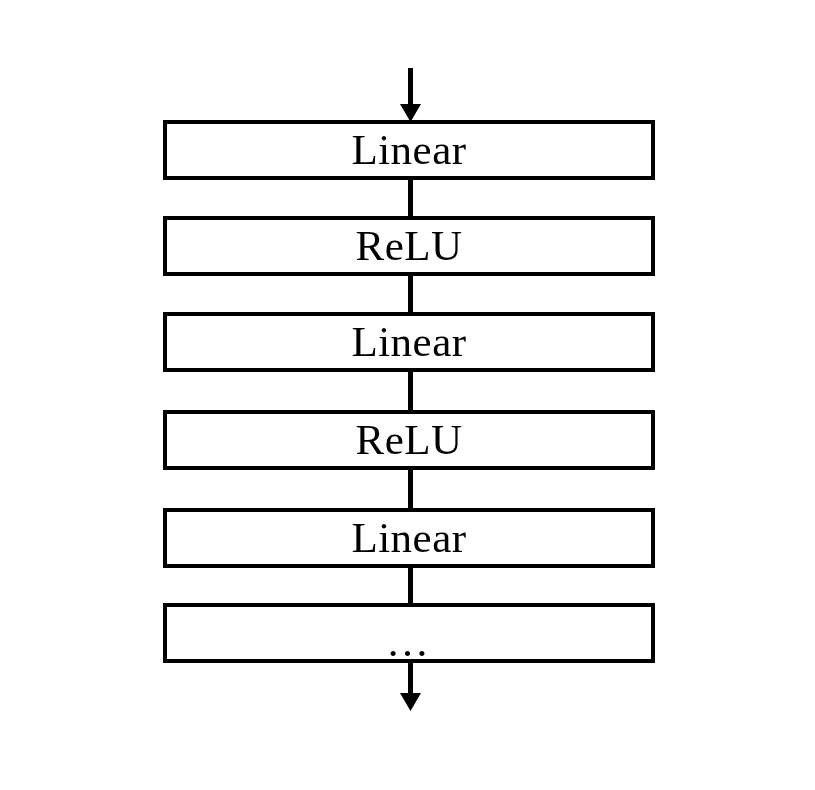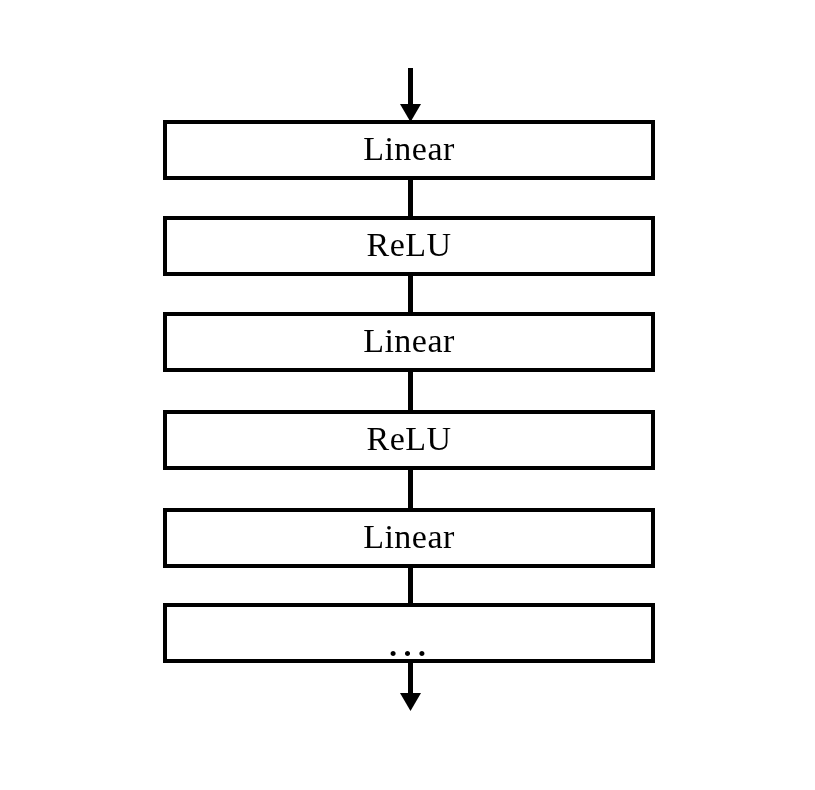--- a/index.html
+++ b/index.html
@@ -28,21 +28,21 @@
     height: 60px;
     box-sizing: border-box;
     border: 4px solid #000000;
     background: #ffffff;
     display: flex;
     align-items: center;
     justify-content: center;
     z-index: 2;
   }
   .layer-label {
-    font-size: 34px;
+    font-size: 43px;
     line-height: 1;
     letter-spacing: 0.5px;
     color: #000000;
     white-space: nowrap;
     display: block;
     transform: translateY(-1px);
   }
   .layer-label.ellipsis {
     font-size: 43px;
     transform: translateY(8px);

